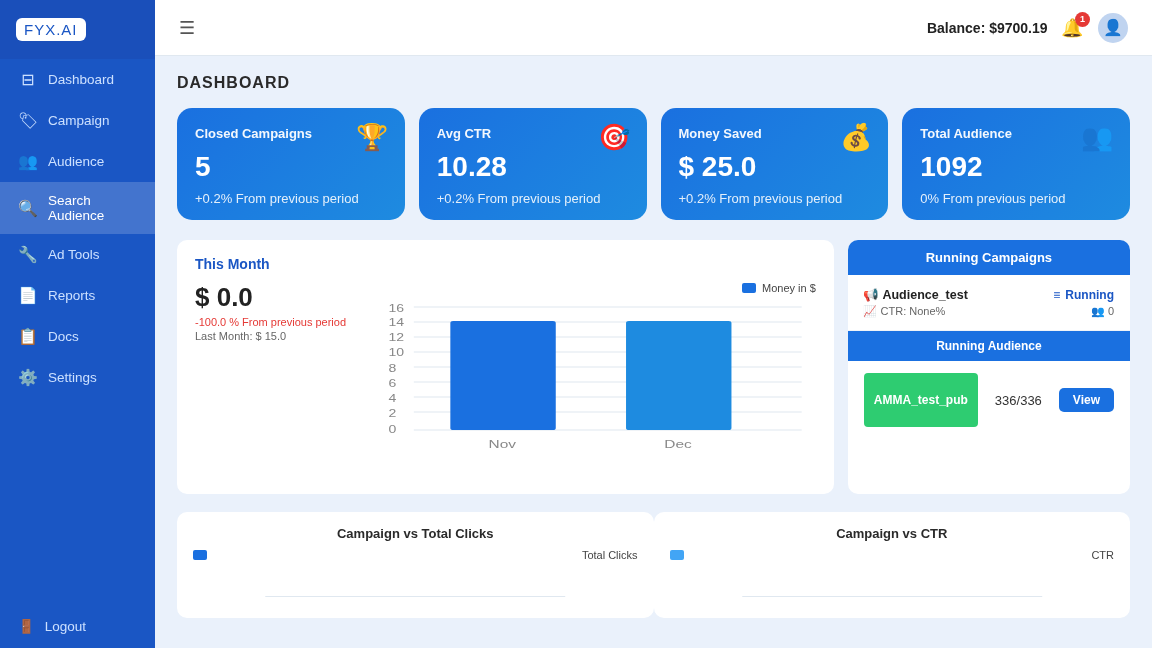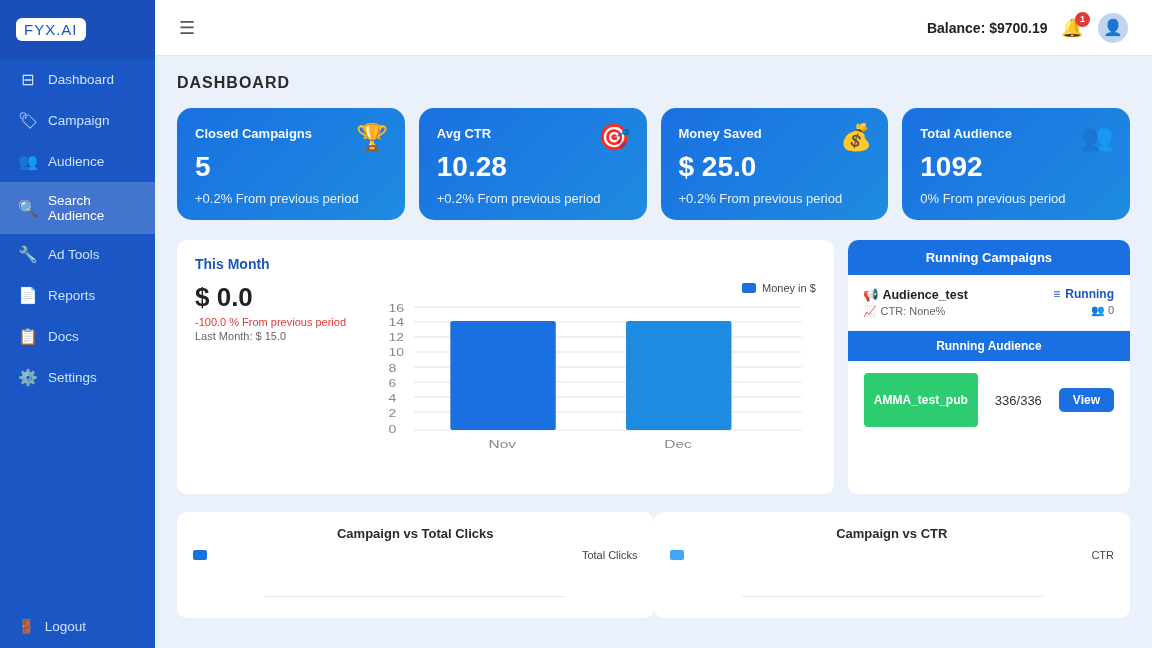--- a/index.html
+++ b/index.html
@@ -184,20 +184,21 @@
     .rc-header {
       background: #1a70e0;
       color: #fff;
       font-size: 13px;
       font-weight: 700;
       padding: 10px 16px;
       text-align: center;
     }
     .rc-item {
       display: flex;
+      align-items: center;
       justify-content: space-between;
       padding: 12px 16px;
       border-bottom: 1px solid #f0f4f8;
     }
     .rc-item-left { display: flex; flex-direction: column; gap: 3px; }
     .rc-item-name { font-size: 12.5px; font-weight: 600; color: #222; }
     .rc-item-ctr { font-size: 11px; color: #666; }
     .rc-item-right { display: flex; flex-direction: column; align-items: flex-end; gap: 3px; }
     .rc-status {
       display: flex;

